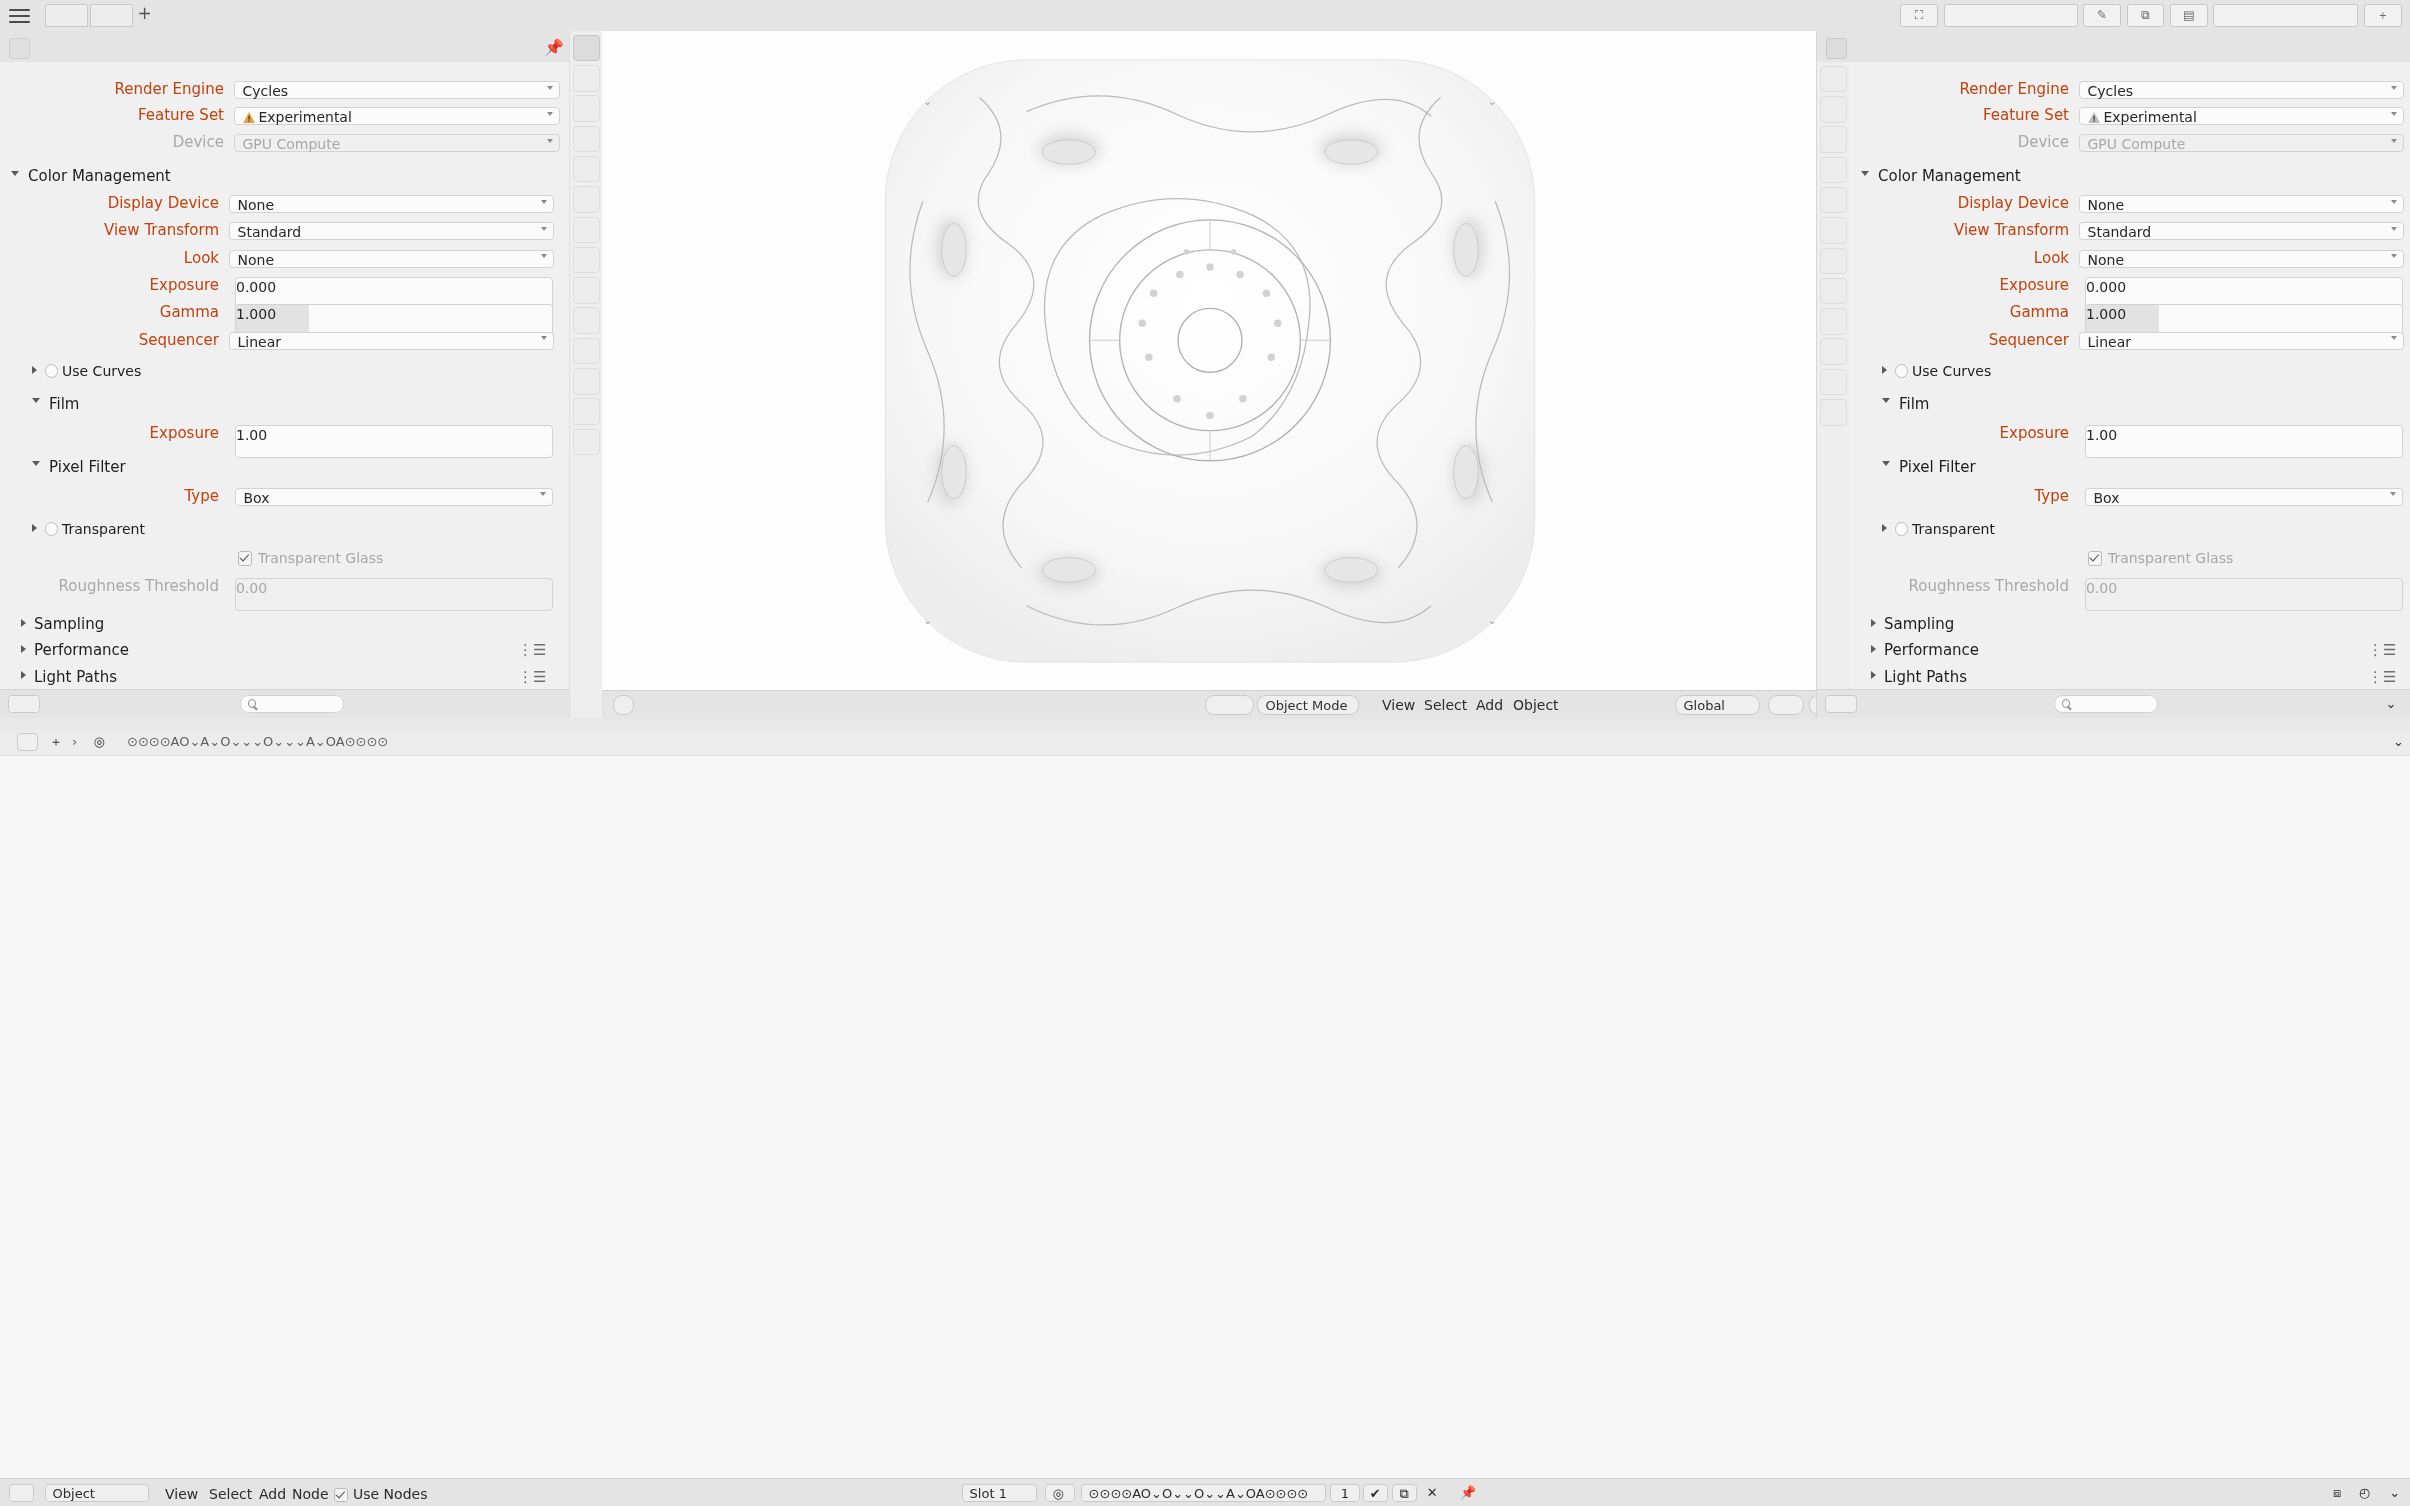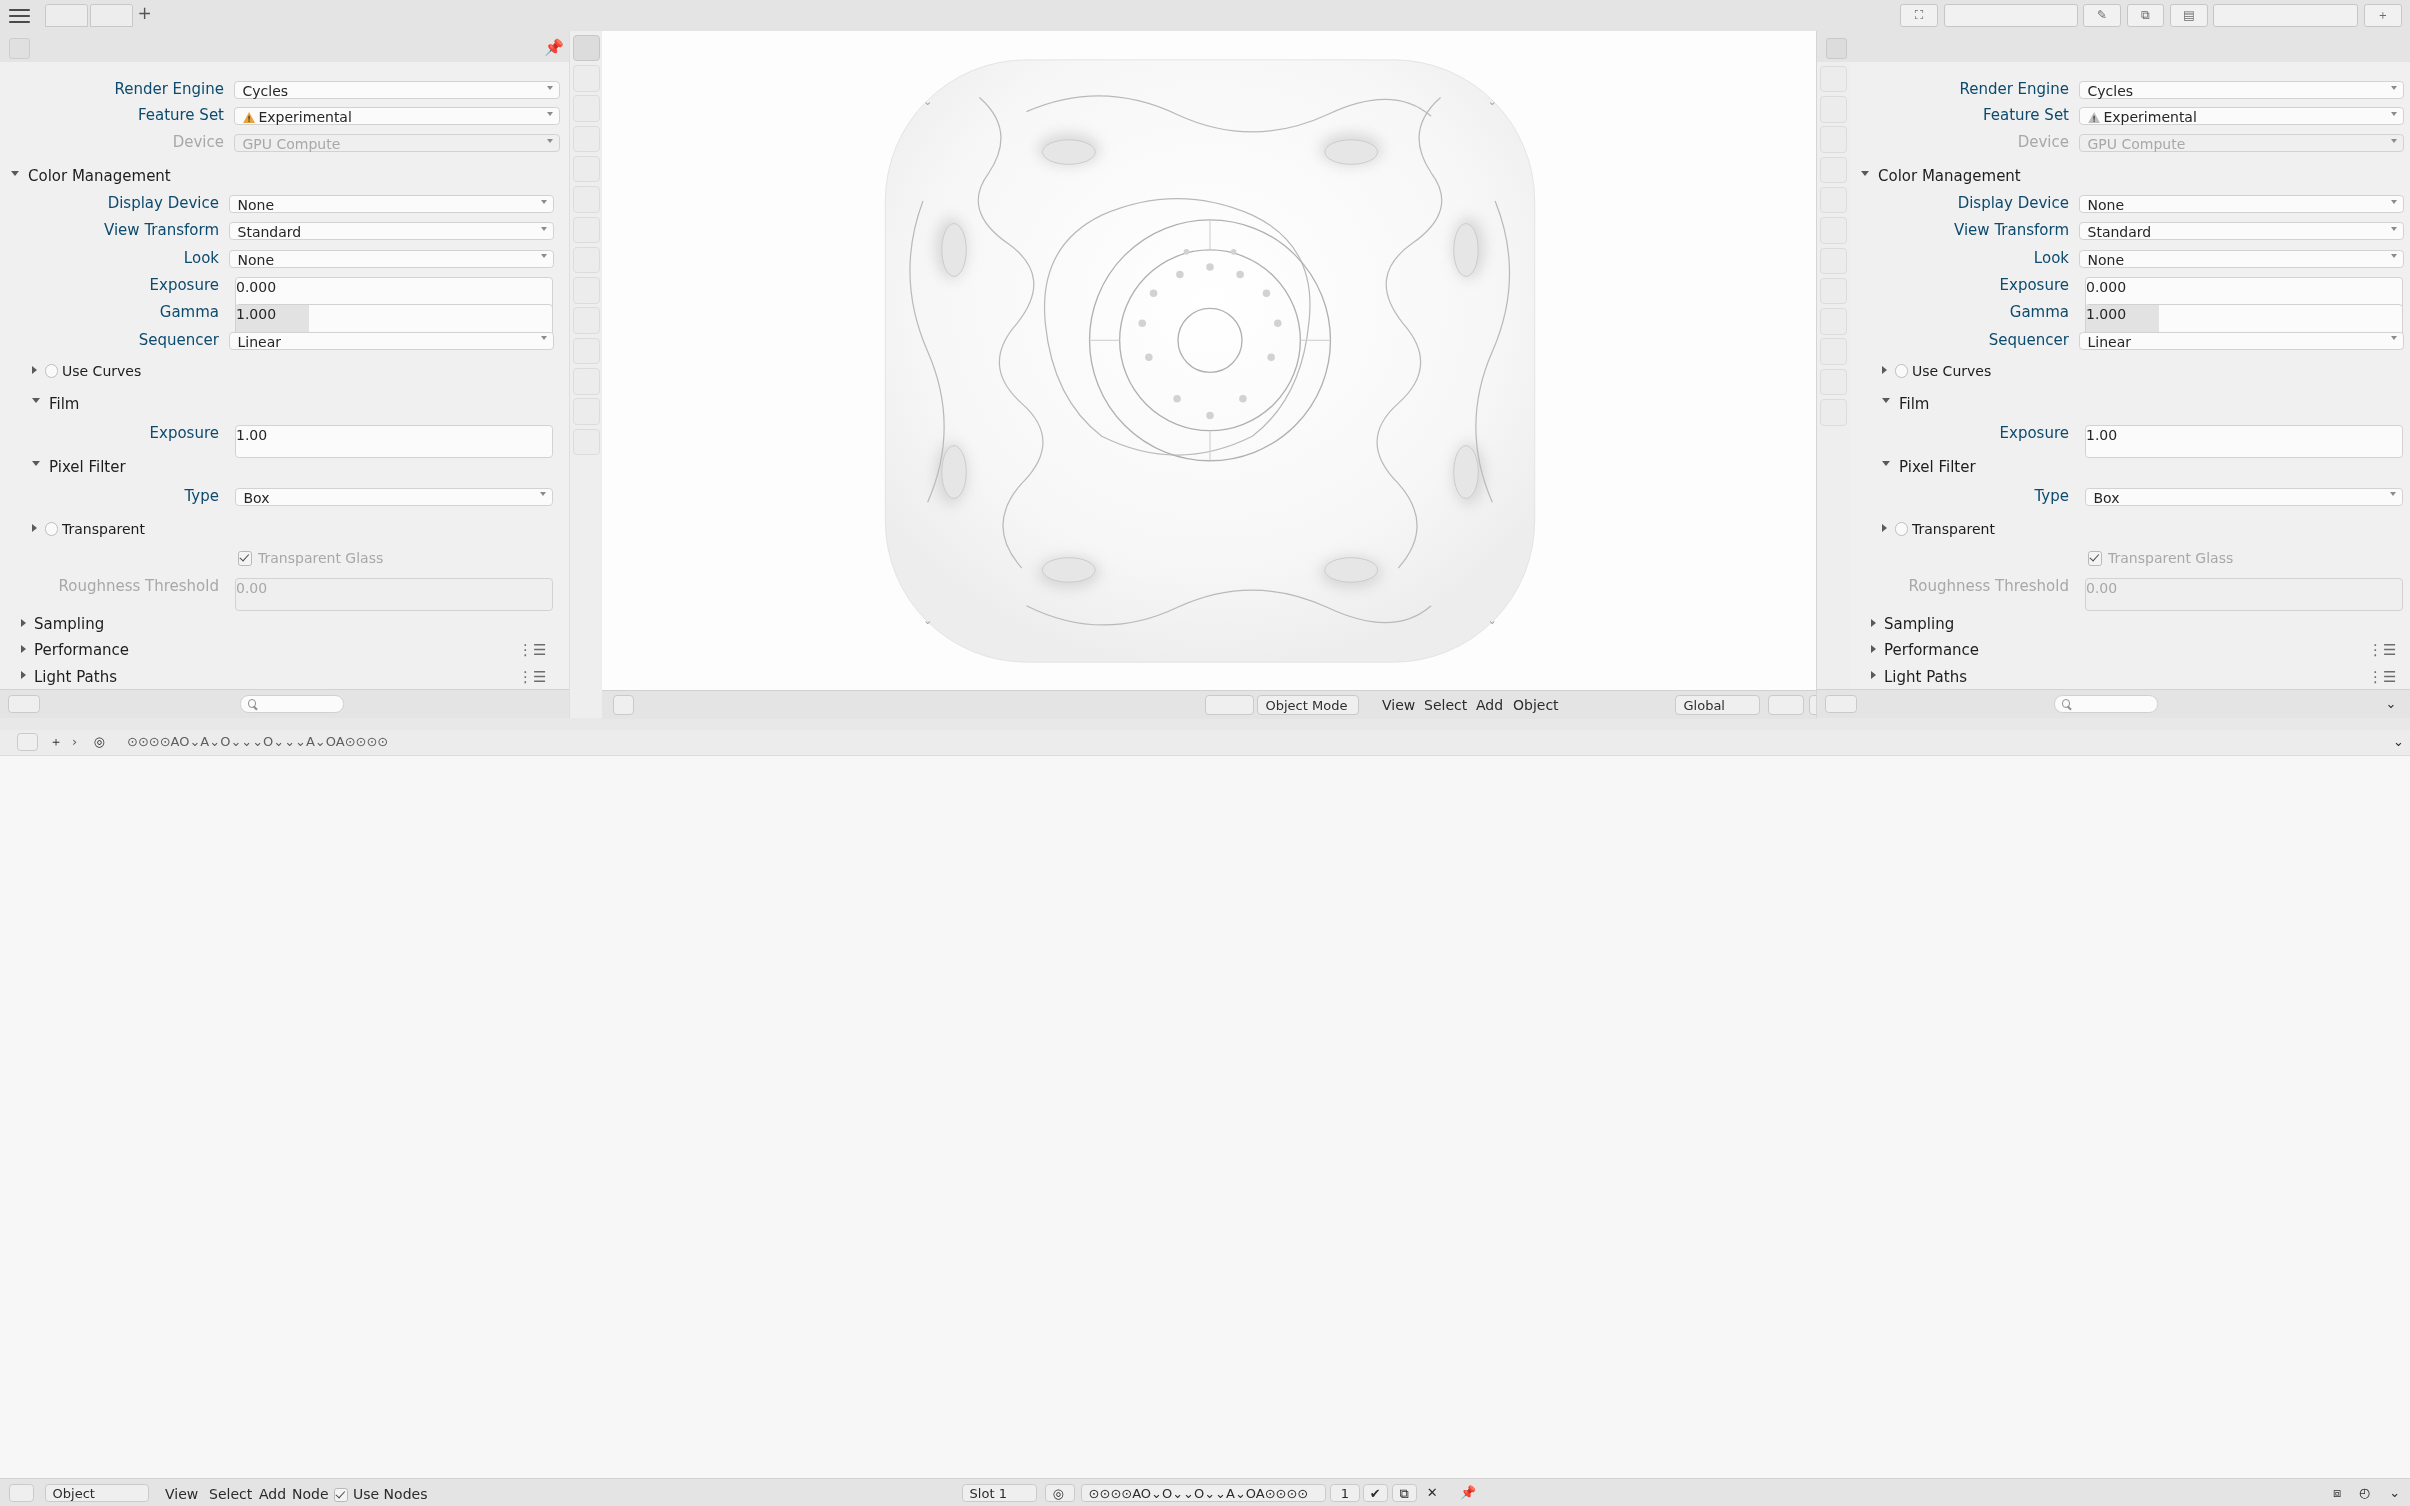--- a/index.html
+++ b/index.html
@@ -22,21 +22,21 @@
 
   
   .panel{position:absolute;background:#f0f0f0;}
   .panel-head{height:31px;background:#e4e4e4;border-bottom:0.9px solid #d2d2d2;position:relative;}
   .hdr-icon{position:absolute;top:6.6px;width:19px;height:19px;border-radius:2.8px;}
   .props{position:absolute;top:31px;bottom:28px;left:0;right:0;overflow:hidden;background:#f0f0f0;}
   .vtool{position:relative;width:24.5px;height:24.5px;margin:3.8px auto;border-radius:3.8px;background:#ececec;border:0.9px solid #dcdcdc;}
   .vtool.sel{background:#dcdcdc;border-color:#c6c6c6;}
 
   .row{position:relative;height:16px;margin:3.8px 0;}
-  .lbl{position:absolute;text-align:right;color:#0c4a6e;font-size:15px;line-height:16px;}
+  .lbl{position:absolute;text-align:right;color:#c2410c;font-size:15px;line-height:16px;}
   .field{position:absolute;height:18px;background:#fbfbfb;border:0.9px solid #d2d2d2;border-radius:3.8px;line-height:18px;padding:0 7.5px;font-size:14px;color:#262626;box-sizing:border-box;}
   .field.dim{background:#efefef;color:#a8a8a8;}
   .field .chev{position:absolute;right:5.6px;top:3.8px;width:0;height:0;border-left:3.8px solid transparent;border-right:3.8px solid transparent;border-top:4.7px solid #8b8b8b;}
   .numfield{position:absolute;height:33px;background:#fbfbfb;border:0.9px solid #d2d2d2;border-radius:3.8px;line-height:18px;font-size:14px;text-align:left;color:#262626;box-sizing:border-box;}
   .numfield .fill{position:absolute;left:0;top:0;bottom:0;background:#e2e2e2;border-radius:2.8px 0 0 2.8px;}
   .numfield span{position:relative;}
   .sect{position:relative;height:17px;margin:5.6px 0 1.9px 0;font-size:15px;color:#1d1d1d;}
   .tri{position:absolute;width:0;height:0;border-top:4.7px solid transparent;border-bottom:4.7px solid transparent;border-left:5.6px solid #5a5a5a;}
   .tri.open{border-left:4.7px solid transparent;border-right:4.7px solid transparent;border-top:5.6px solid #5a5a5a;border-bottom:none;}
   .warn{display:inline-block;width:12.2px;height:11.3px;margin-right:3.8px;position:relative;top:0.9px;}
@@ -47,21 +47,21 @@
   .ckbox-lbl{position:absolute;font-size:14px;color:#2e2e2e;line-height:13px;}
 
   .footer{position:absolute;left:0;right:0;bottom:0;height:28px;background:#e4e4e4;border-top:0.9px solid #d2d2d2;}
   .searchbox{position:absolute;height:18px;background:#fbfbfb;border:0.9px solid #d0d0d0;border-radius:8.5px;font-size:13px;color:#8c8c8c;line-height:18px;padding-left:21px;box-sizing:border-box;}
   .searchbox:before{content:"";position:absolute;left:6.6px;top:3.8px;width:6.6px;height:6.6px;border:1.5px solid #909090;border-radius:50%;}
   .searchbox:after{content:"";position:absolute;left:12.2px;top:11.3px;width:4.7px;height:1.5px;background:#909090;transform:rotate(45deg);}
 
   
   .viewport{position:absolute;left:602px;top:31px;width:1215px;height:659px;background:#fdfdfd;overflow:hidden;}
   .vp-foot{position:absolute;left:602px;top:690px;width:1215px;height:28px;background:#e4e4e4;border-top:0.9px solid #d2d2d2;}
-  .vp-btn{position:absolute;height:20px;border:0.9px solid #cacaca;background:#efefef;border-radius:4px;font-size:13px;line-height:20px;padding:0 7.5px;color:#2e2e2e;box-sizing:border-box;}
+  .vp-btn{position:absolute;height:20px;border:0.9px solid #cacaca;background:#efefef;border-radius:9px;font-size:13px;line-height:20px;padding:0 7.5px;color:#2e2e2e;box-sizing:border-box;}
   .vp-txt{position:absolute;font-size:14px;color:#2b2b2b;line-height:20px;}
   .obj{position:absolute;left:50%;top:50%;transform:translate(-50%,-50%);}
 
   
   .nodearea{position:absolute;left:0;top:730px;width:2411px;height:777px;background:#f7f7f7;}
   .nodebar{position:absolute;left:0;top:0;width:2411px;height:24.5px;background:#ececec;border-bottom:0.9px solid #dcdcdc;}
   .nodefoot{position:absolute;left:0;bottom:0;width:2411px;height:28px;background:#e4e4e4;border-top:0.9px solid #d2d2d2;}
   .wires{position:absolute;left:0;top:0;width:2411px;height:777px;pointer-events:none;}
   .chip{position:absolute;height:18px;border:0.9px solid #cacaca;background:#efefef;border-radius:3.8px;font-size:13px;line-height:18px;padding:0 6.6px;color:#2b2b2b;box-sizing:border-box;}
   .breadcrumb{position:absolute;font-size:13px;color:#5d5d5d;line-height:24.5px;}

